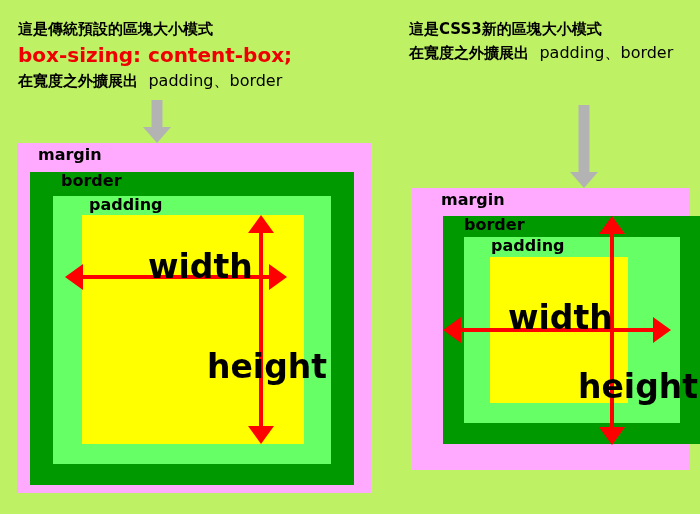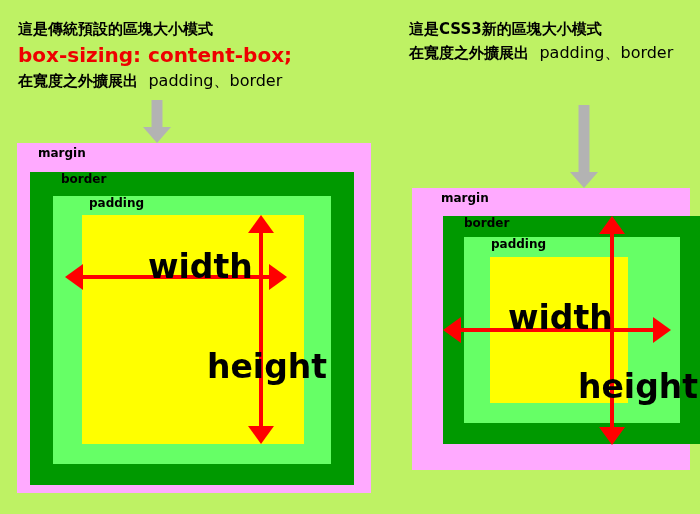--- a/index.html
+++ b/index.html
@@ -43,21 +43,21 @@
 
   
   .boxmodel{ position:absolute; }
   .layer{ position:absolute; }
   .layer-margin{ background:#ffaaff; left:0; top:0; width:100%; height:100%; }
   .layer-border{ background:#009900; }
   .layer-padding{ background:#66ff66; }
   .layer-content{ background:#ffff00; }
 
   .layer-label{
-    position:absolute; font-size:12px; font-weight:bold; color:#000;
+    position:absolute; font-size:16px; font-weight:bold; color:#000;
     white-space:nowrap; line-height:1;
   }
 
   
   #box-left{ left:17px; top:143px; width:354px; height:350px; }
   #box-left .layer-border { left:13px;  top:29px;  width:324px; height:313px; }
   #box-left .layer-padding{ left:36px;  top:53px;  width:278px; height:268px; }
   #box-left .layer-content{ left:65px;  top:72px;  width:222px; height:229px; }
   #box-left .lbl-margin { left:21px; top:4px; }
   #box-left .lbl-border { left:44px; top:30px; }

